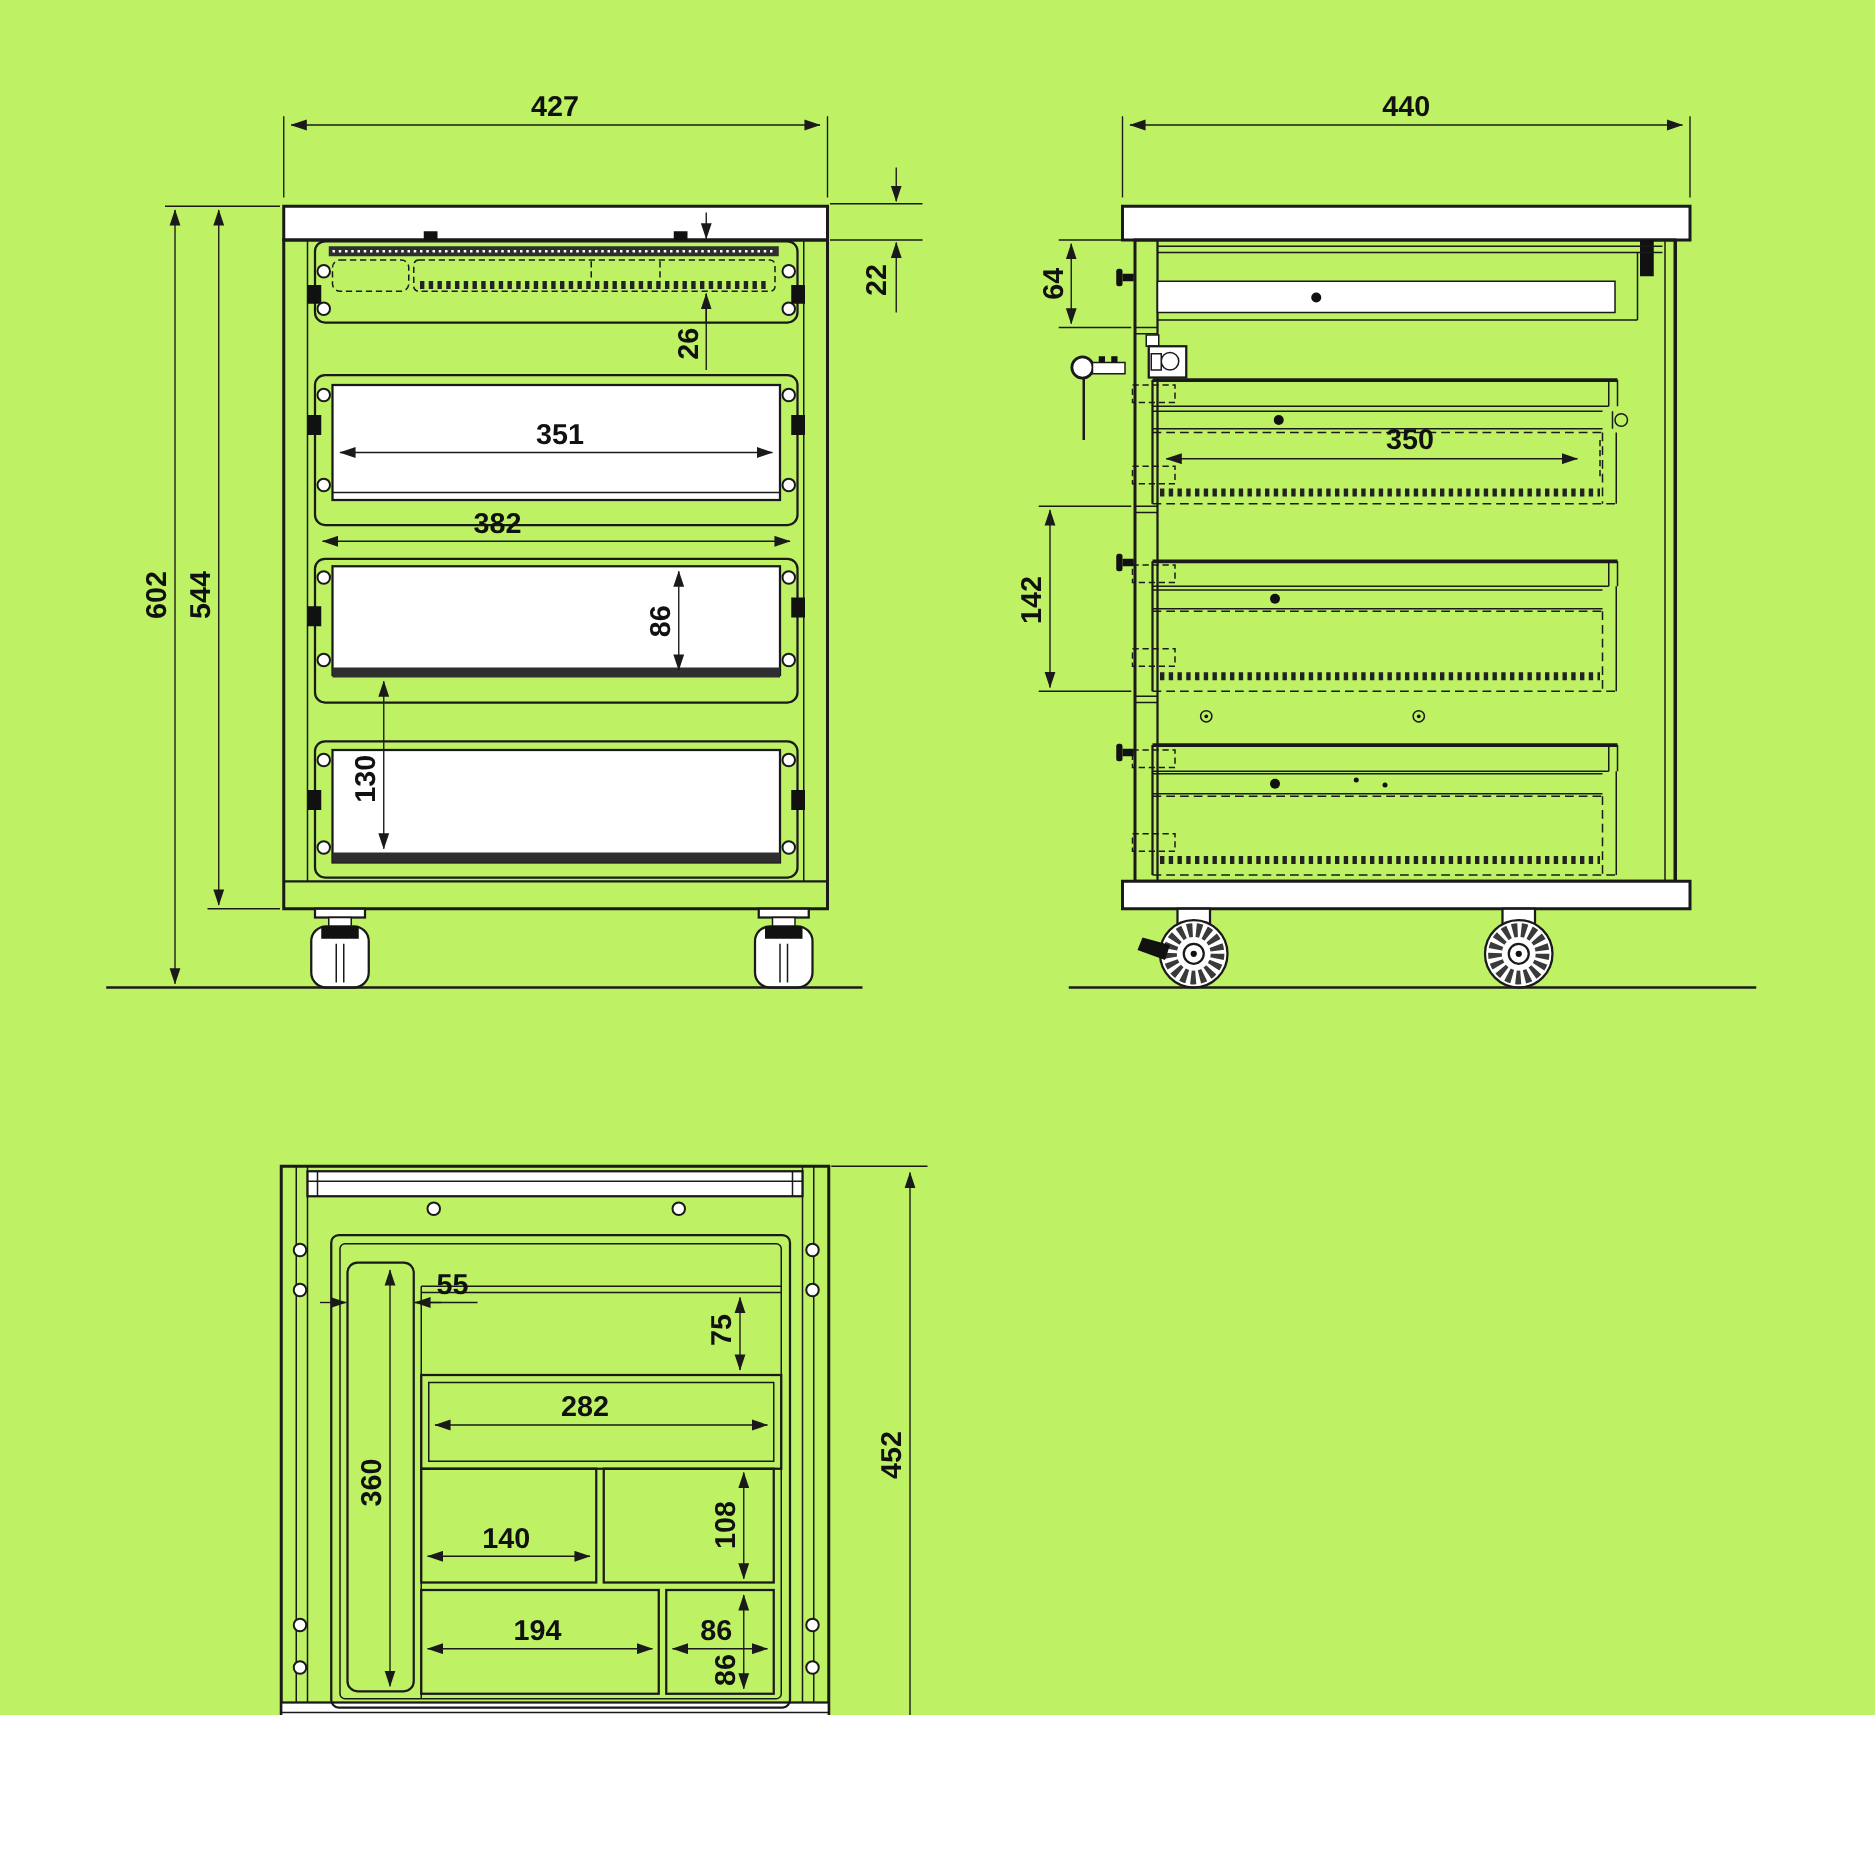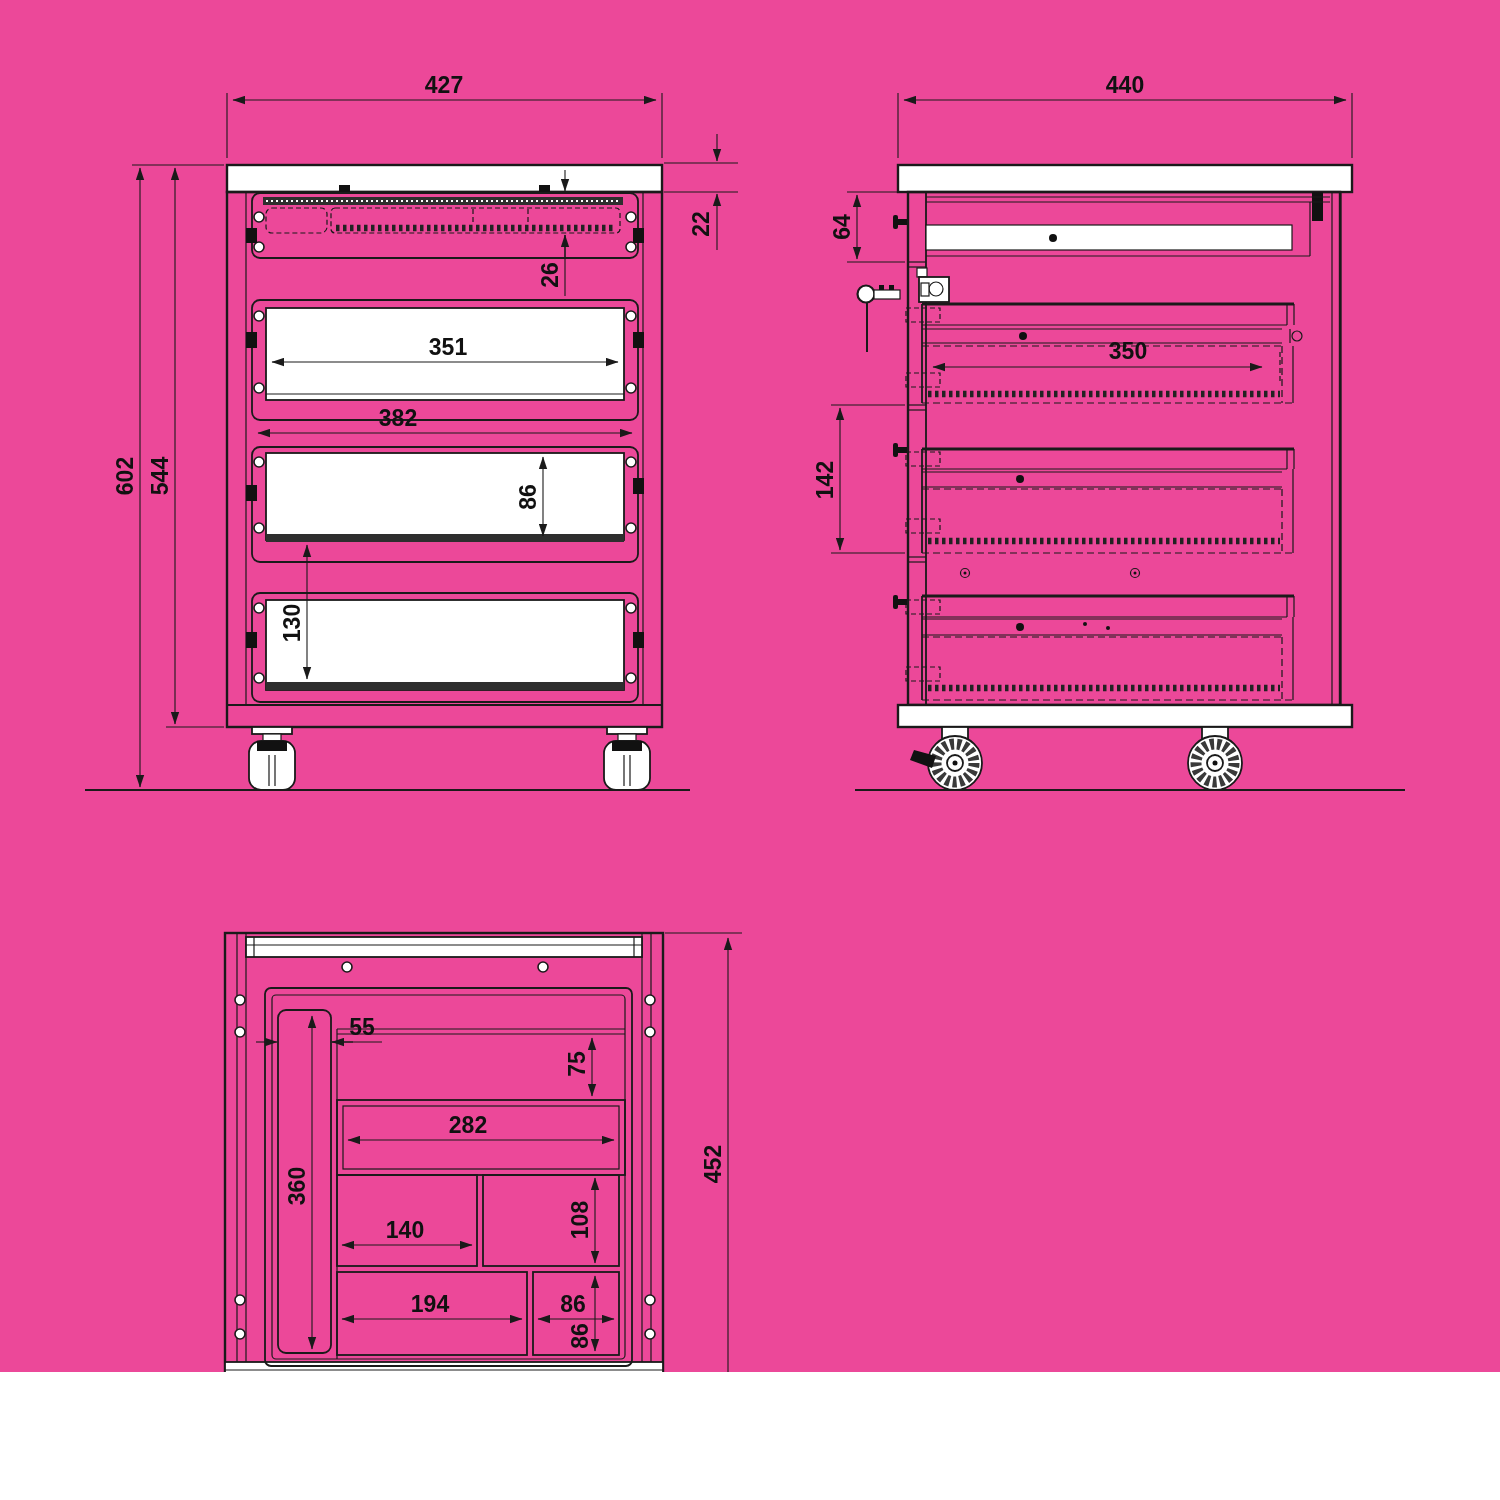--- a/index.html
+++ b/index.html
@@ -1,16 +1,16 @@
 <!DOCTYPE html>
 <html><head>
 <meta charset="utf-8">
 <style>
   html,body{margin:0;padding:0;background:#fff;}
-  .stage{width:1500px;height:1372px;background:#ec4899;position:relative;overflow:hidden;}
+  .stage{width:1500px;height:1372px;background:#bef264;position:relative;overflow:hidden;}
   svg{display:block;}
   .outline{stroke:#1a1a1a;stroke-width:2.4;fill:none;}
   .med{stroke:#1a1a1a;stroke-width:1.8;fill:none;}
   .thin{stroke:#1a1a1a;stroke-width:1.2;fill:none;}
   .thick{stroke:#1a1a1a;stroke-width:3;fill:none;}
   .dim{stroke:#1a1a1a;stroke-width:1.1;fill:none;}
   .dash{stroke-dasharray:7 4;}
   .dash2{stroke-dasharray:5 3;}
   .dotband{stroke:#222;stroke-width:6.5;fill:none;stroke-dasharray:3.5 3.5;}
   .railband{fill:#2e2e2e;stroke:none;}

